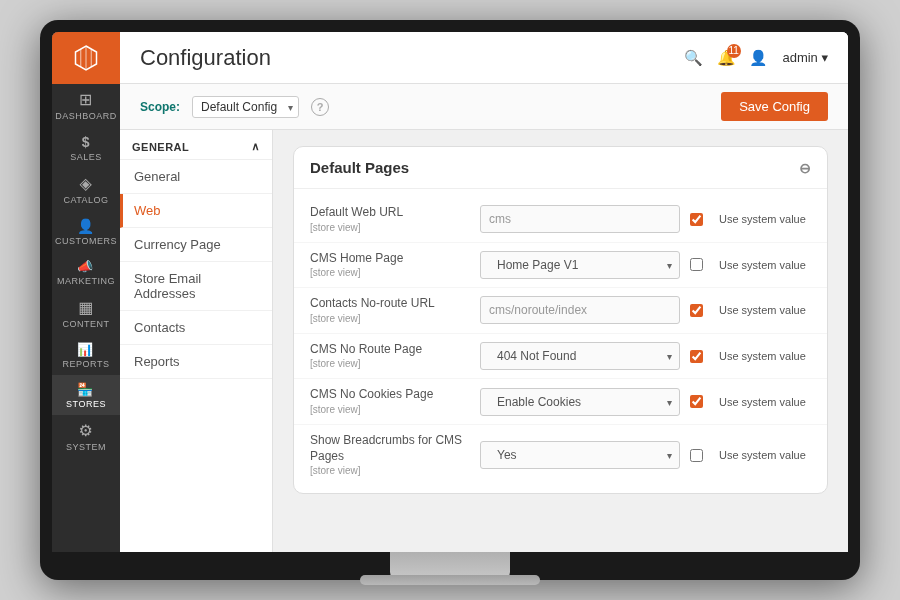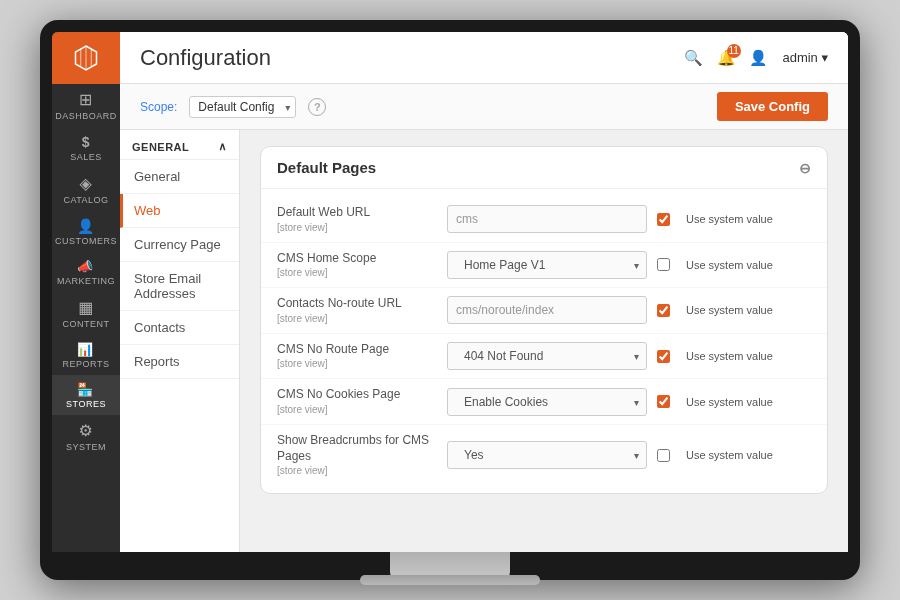--- a/index.html
+++ b/index.html
@@ -173,22 +173,22 @@
       border-bottom: 1px solid #e0e0e0;
       padding: 8px 20px;
       display: flex;
       align-items: center;
       gap: 12px;
       flex-shrink: 0;
     }
 
     .scope-label {
       font-size: 12px;
-      color: #3b82f6;
-      font-weight: 400;
+      color: #0f766e;
+      font-weight: 700;
     }
 
     .scope-select {
       font-size: 12px;
       border: 1px solid #ccc;
       background: #fff;
       padding: 3px 20px 3px 8px;
       border-radius: 3px;
       appearance: none;
       cursor: pointer;
@@ -227,33 +227,33 @@
 
     .save-btn {
       margin-left: auto;
       background: #e05c20;
       color: #fff;
       border: none;
       padding: 7px 18px;
       font-size: 13px;
       border-radius: 3px;
       cursor: pointer;
-      font-weight: 700;
+      font-weight: 400;
     }
 
     
     .content-area {
       display: flex;
       flex: 1;
       overflow: hidden;
     }
 
     
     .left-nav {
-      width: 120px;
+      width: 153px;
       background: #fff;
       border-right: 1px solid #e0e0e0;
       flex-shrink: 0;
       overflow-y: auto;
     }
 
     .left-nav-section {
       padding: 10px 12px 6px;
       font-size: 11px;
       font-weight: 700;
@@ -500,21 +500,21 @@
                 </span>
                 <input class="form-control" type="text" value="cms" style="">
                 <label class="use-system-value">
                   <input type="checkbox" checked="" style="">
                   <span>Use system value</span>
                 </label>
               </div>
 
               <div class="form-row">
                 <span class="form-label">
-                  <span>CMS Home Scope</span>
+                  <span>CMS Home Page</span>
                   <span class="sub-label">[store view]</span>
                 </span>
                 <div class="form-select-wrapper">
                   <select class="form-select">
                     <option>Home Page V1</option>
                   </select>
                 </div>
                 <label class="use-system-value">
                   <input type="checkbox" style="">
                   <span>Use system value</span>

